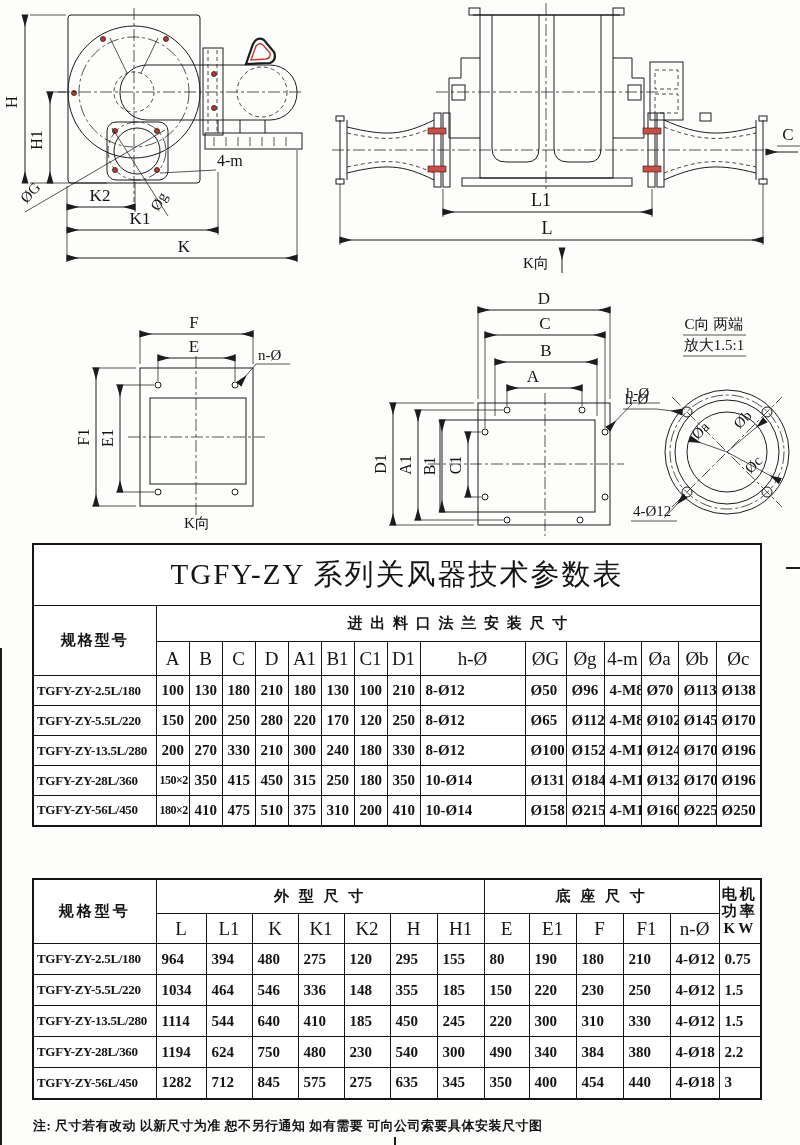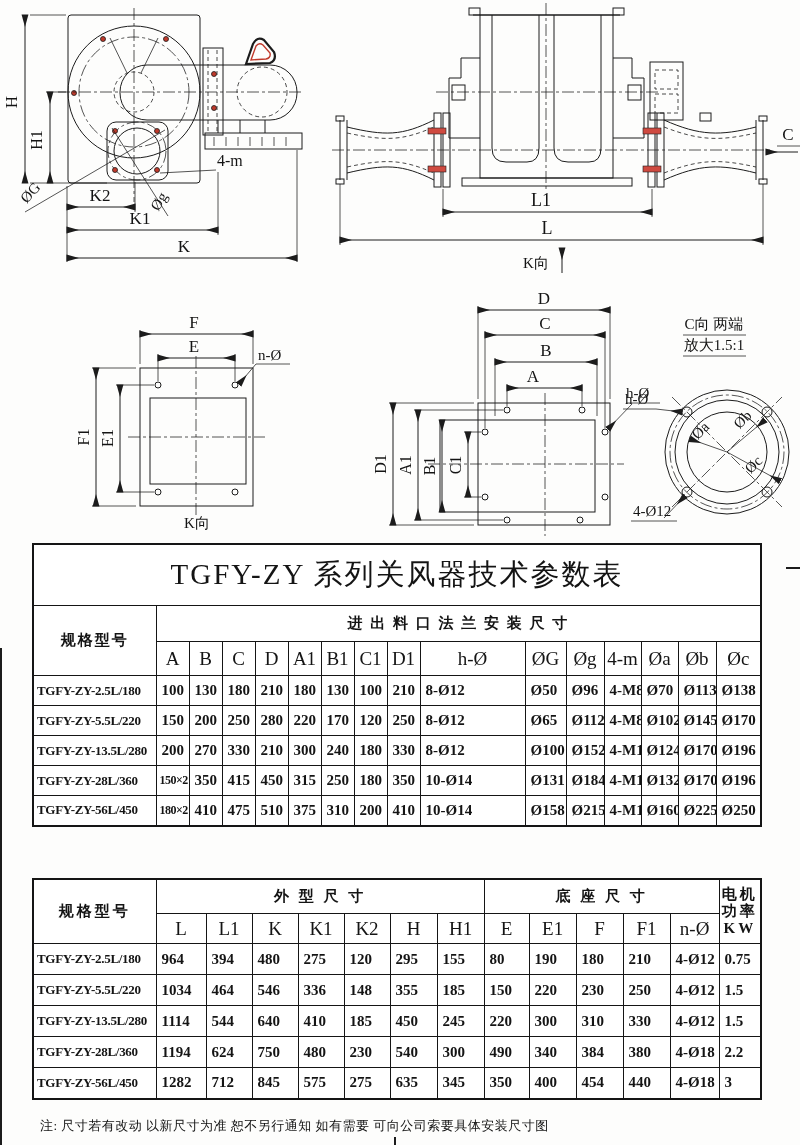--- a/index.html
+++ b/index.html
@@ -28,21 +28,21 @@
   .t1 tbody tr { height:30px; }
   .t2 tbody tr { height:31px; }
   td { font-size:15px; font-weight:600; text-align:left; padding:0 0 0 5px; }
   td.model { font-size:13px; padding-left:3px; letter-spacing:-0.3px; }
   td.tight { font-size:12px; letter-spacing:-0.5px; padding-left:3px; }
   .t2 .grp th { letter-spacing:3px;margin-left:39px; }
   .kw-h { font-size:13px; font-weight:bold; white-space:pre-line; line-height:1.15; letter-spacing:0;border-radius:6px; }
   .t2 .letters th { height:27px; }
   .t2 .grp th { height:31px; }
 
-  .note { position:absolute; left:40px; top:1117px; font-size:13px; font-weight:normal; letter-spacing:0.5px; }
+  .note { position:absolute; left:33px; top:1117px; font-size:13px; font-weight:bold; letter-spacing:0.5px; }
   .edge-left   { position:absolute; left:0; top:648px; width:2px; height:497px; background:#1c1c1c; }
   .mark-right  { position:absolute; left:786px; top:567px; width:14px; height:2px; background:#1c1c1c; }
   .mark-bottom { position:absolute; left:394px; top:1137px; width:2px; height:8px; background:#1c1c1c; }
 </style>
 </head>
 <body>
 
 <div class="page">
 
   <svg width="800" height="540" viewBox="0 0 800 540">

